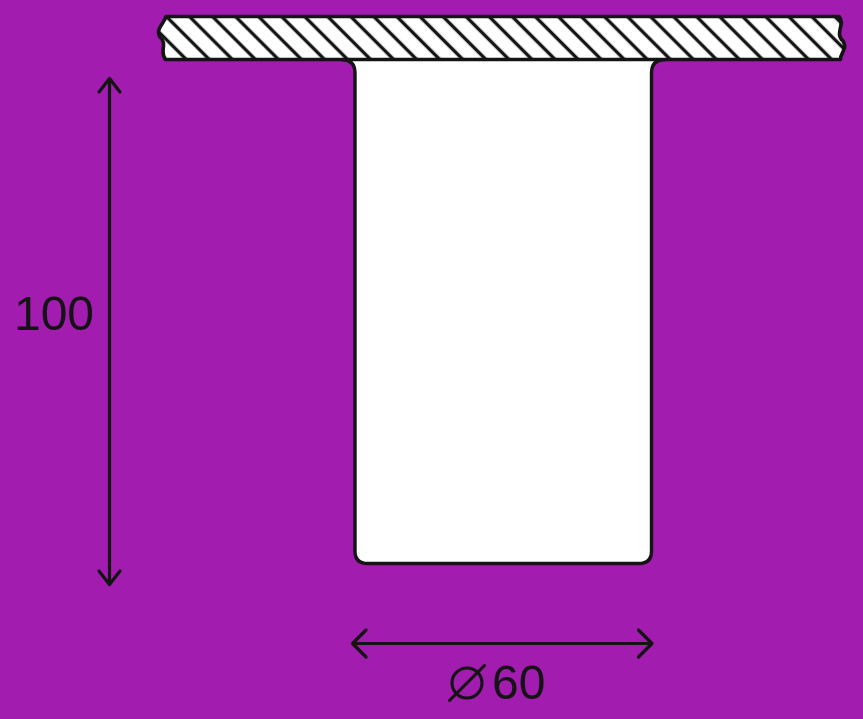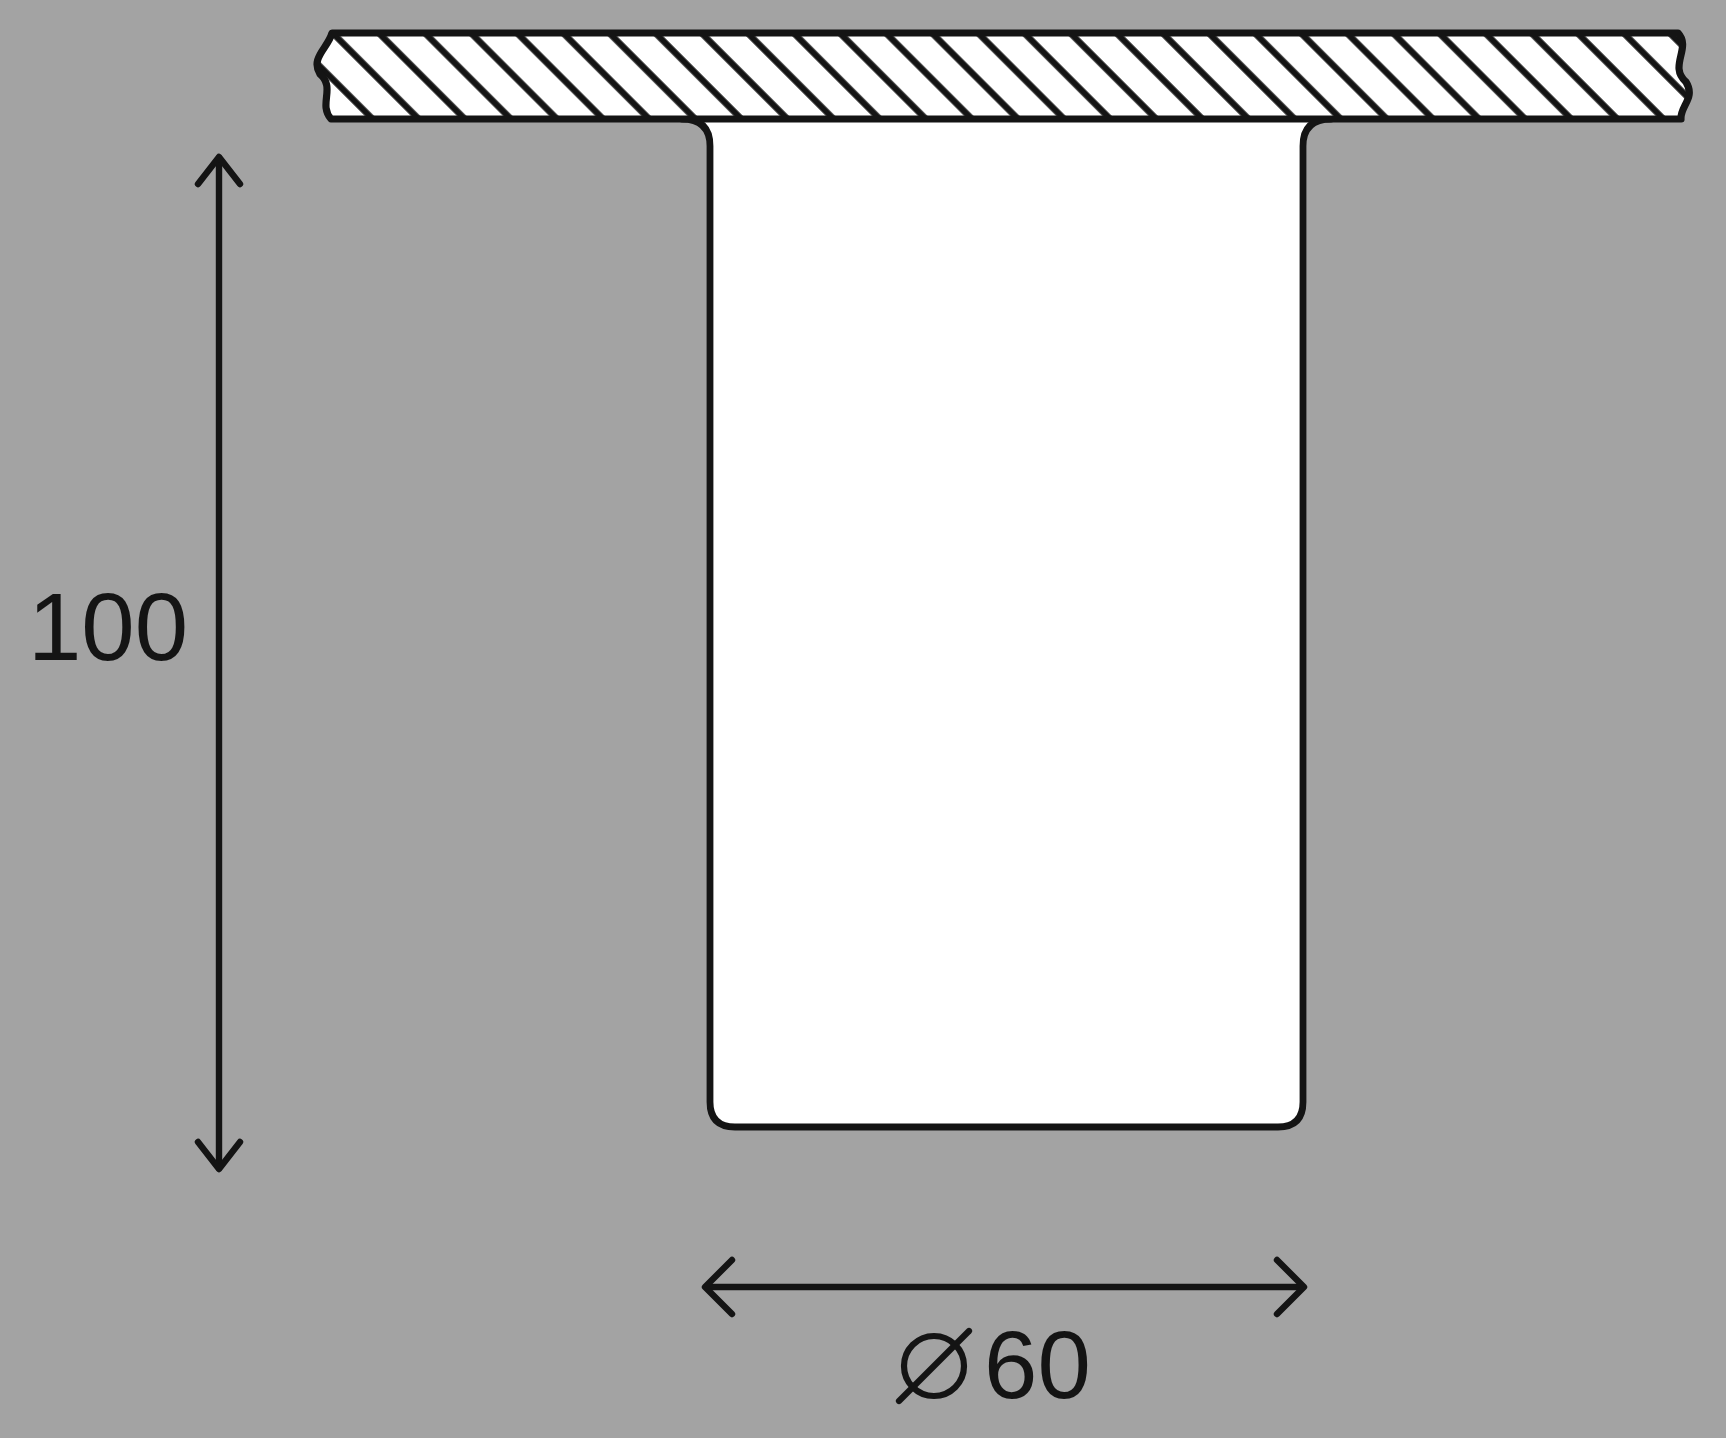--- a/index.html
+++ b/index.html
@@ -4,21 +4,21 @@
 <style>
   html, body {
     margin: 0;
     padding: 0;
     background: #ffffff;
   }
   .canvas {
     position: relative;
     width: 863px;
     height: 719px;
-    background: #a3a3a3;
+    background: #a21caf;
     overflow: hidden;
     font-family: "Liberation Sans", sans-serif;
   }
   .canvas svg {
     position: absolute;
     left: 0;
     top: 0;
     display: block;
   }
   .dim-text {

